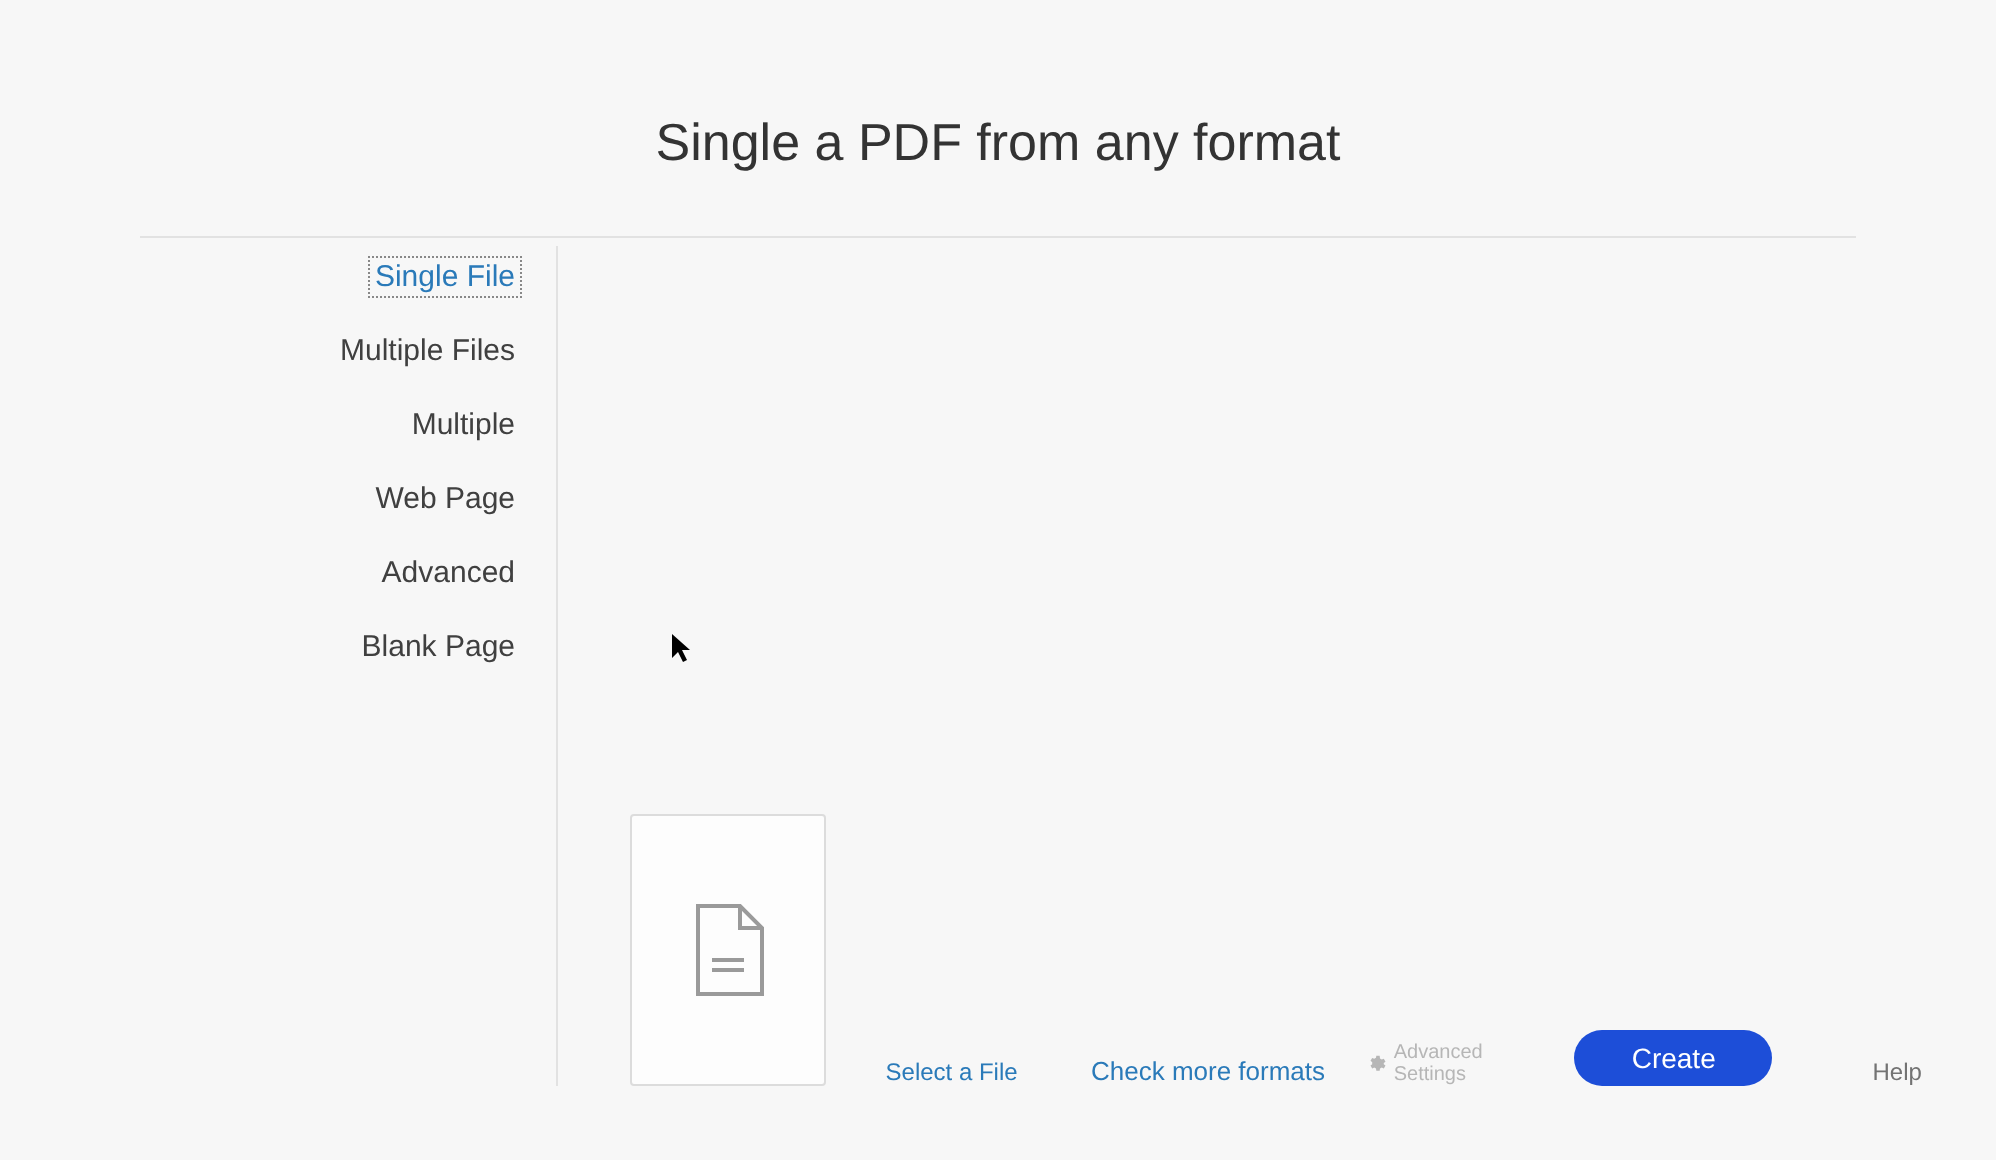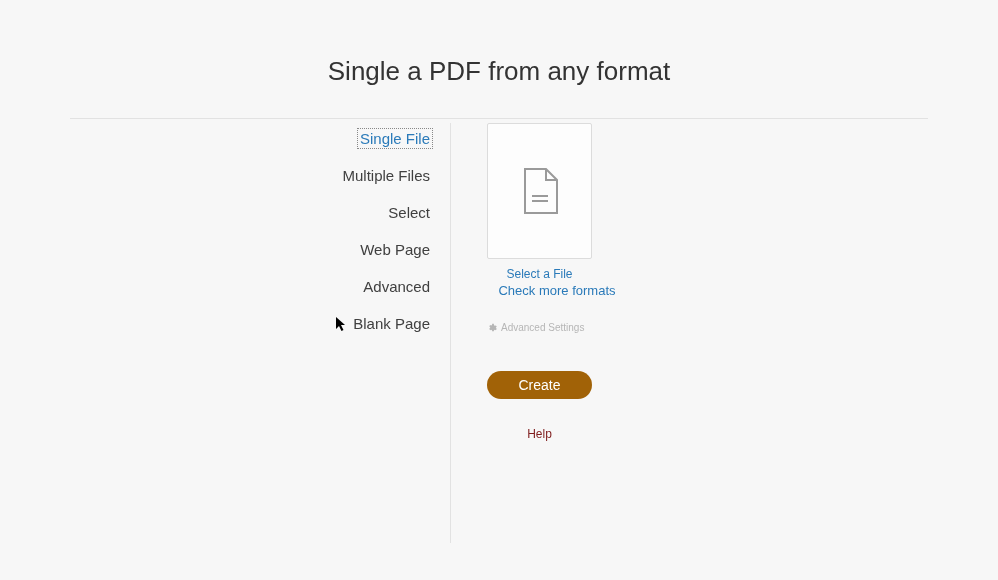--- a/index.html
+++ b/index.html
@@ -26,21 +26,21 @@
       left: 70px;
       right: 70px;
       height: 1px;
       border-top: 1px solid #e2e2e2;
     }
     .panel {
       display: flex;
       margin-top: 18px;
     }
     .sidebar {
-      width: 451px;
+      width: 377px;
       display: flex;
       flex-direction: column;
       align-items: flex-end;
       border-right: 1px solid #e2e2e2;
       padding-right: 18px;
       padding-top: 6px;
       min-height: 420px;
     }
     .tab {
       font-size: 15px;
@@ -53,22 +53,23 @@
     .tab.selected {
       color: #2a7ab9;
       outline: 1px dotted #888;
       outline-offset: 0;
       position: relative;
     }
     .content {
       flex: 1;
       padding-left: 36px;
       display: flex;
-      flex-direction: column;
-      align-items: flex-start;
+      flex-direction: row;
+      align-items: flex-end;
+      gap: 13px;
     }
     .dropzone {
       width: 105px;
       height: 136px;
       border: 1px solid #dcdcdc;
       background: #fdfdfd;
       border-radius: 2px;
       display: flex;
       align-items: center;
       justify-content: center;
@@ -106,31 +107,31 @@
       margin-top: 24px;
       cursor: default;
       display: inline-flex;
       align-items: center;
       gap: 4px;
     }
     .gear-icon svg { display: block; }
     .create-btn {
       width: 105px;
       height: 28px;
-      background: #a16207;
+      background: #1d4ed8;
       color: #fff;
       border: none;
       border-radius: 14px;
       font-size: 14px;
       margin-top: 38px;
       cursor: pointer;
     }
     .help-link {
       font-size: 12px;
-      color: #7f1d1d;
+      color: #737373;
       margin-top: 28px;
       cursor: pointer;
       width: 105px;
       text-align: center;
     }
     .cursor {
       position: absolute;
       top: 317px;
       left: 336px;
       pointer-events: none;
@@ -139,21 +140,21 @@
 </head>
 <body>
 
 <h1 class="title">Single a PDF from any format</h1>
 <div class="divider-h"></div>
 
 <div class="panel">
   <div class="sidebar">
     <div class="tab selected">Single File</div>
     <div class="tab">Multiple Files</div>
-    <div class="tab">Select</div>
+    <div class="tab">Multiple</div>
     <div class="tab">Web Page</div>
     <div class="tab">Advanced</div>
     <div class="tab">Blank Page</div>
   </div>
 
   <div class="content">
     <div class="dropzone">
       <span class="file-icon">
         <svg width="36" height="46" viewBox="0 0 36 46">
           <path d="M 3 1 L 24 1 L 35 12 L 35 45 L 3 45 Z" fill="none" stroke="#9a9a9a" stroke-width="2"></path>

